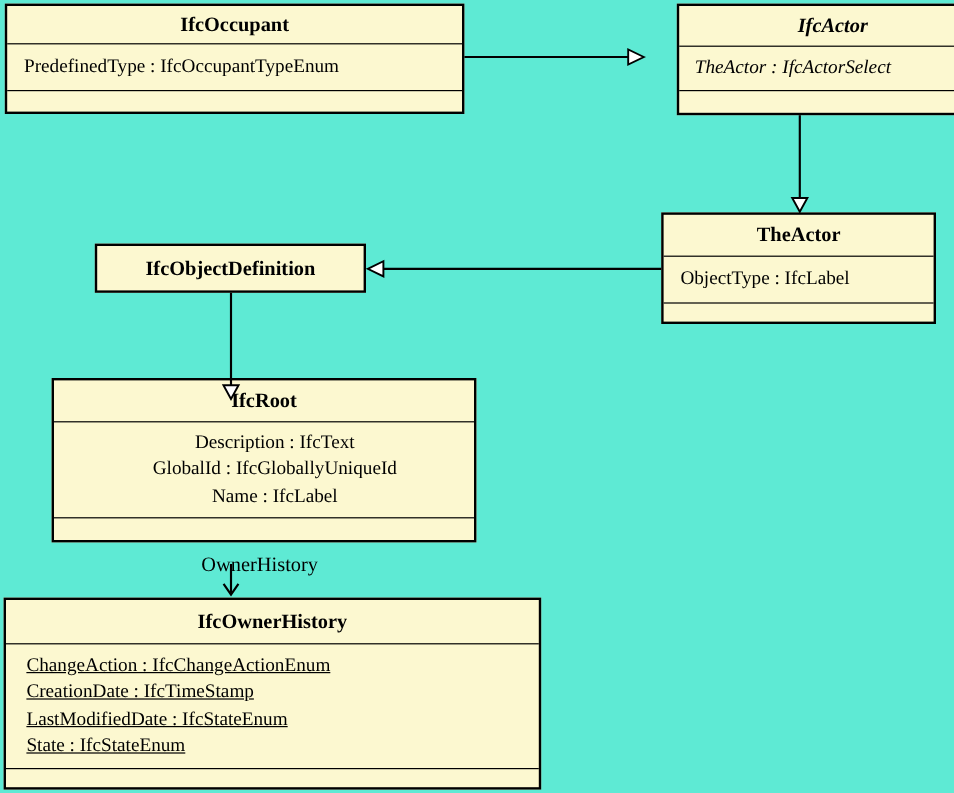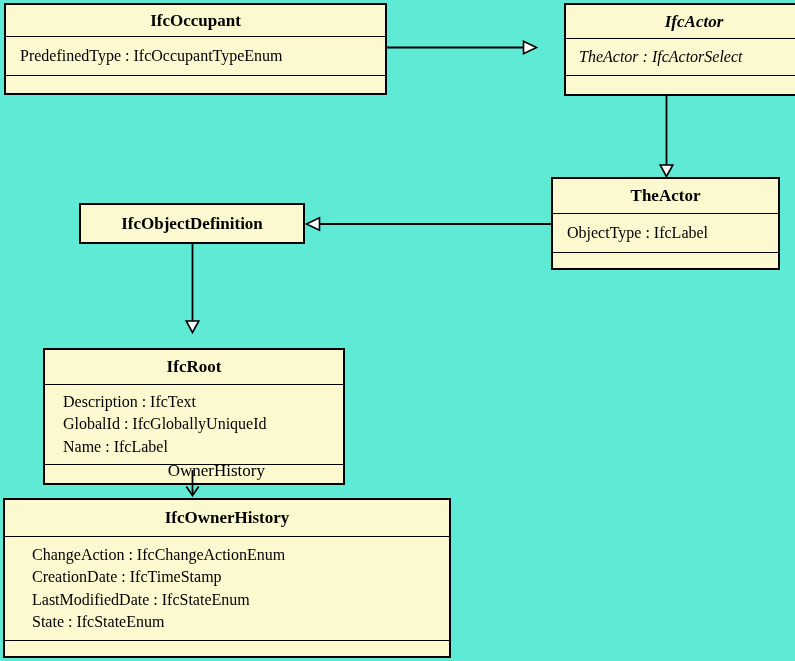--- a/index.html
+++ b/index.html
@@ -83,33 +83,33 @@
     <div class="uml-attrs" style="height:38px;padding-left:14px;justify-content:center;">
       <div>ObjectType : IfcLabel</div>
     </div>
     <div class="uml-empty"></div>
   </div>
 
   <div class="uml-box single" style="left:79px;top:203px;width:226px;height:41px;">
     <div class="uml-title">IfcObjectDefinition</div>
   </div>
 
-  <div class="uml-box" style="left:43px;top:348px;width:302px;height:137px;">
+  <div class="uml-box" style="left:43px;top:315px;width:354px;height:137px;text-align:center;">
     <div class="uml-title" style="height:34px;">IfcRoot</div>
     <div class="uml-attrs" style="height:79px;padding-left:18px;">
       <div>Description : IfcText</div>
       <div>GlobalId : IfcGloballyUniqueId</div>
       <div>Name : IfcLabel</div>
     </div>
     <div class="uml-empty"></div>
   </div>
 
   <div class="uml-box" style="left:3px;top:498px;width:448px;height:160px;">
     <div class="uml-title" style="height:36px;">IfcOwnerHistory</div>
-    <div class="uml-attrs" style="height:103px;padding-left:27px;">
+    <div class="uml-attrs" style="height:103px;padding-left:17px;text-decoration:underline;">
       <div>ChangeAction : IfcChangeActionEnum</div>
       <div>CreationDate : IfcTimeStamp</div>
       <div>LastModifiedDate : IfcStateEnum</div>
       <div>State : IfcStateEnum</div>
     </div>
     <div class="uml-empty"></div>
   </div>
 
   <svg id="arrows" width="795" height="661" viewBox="0 0 795 661">
 

